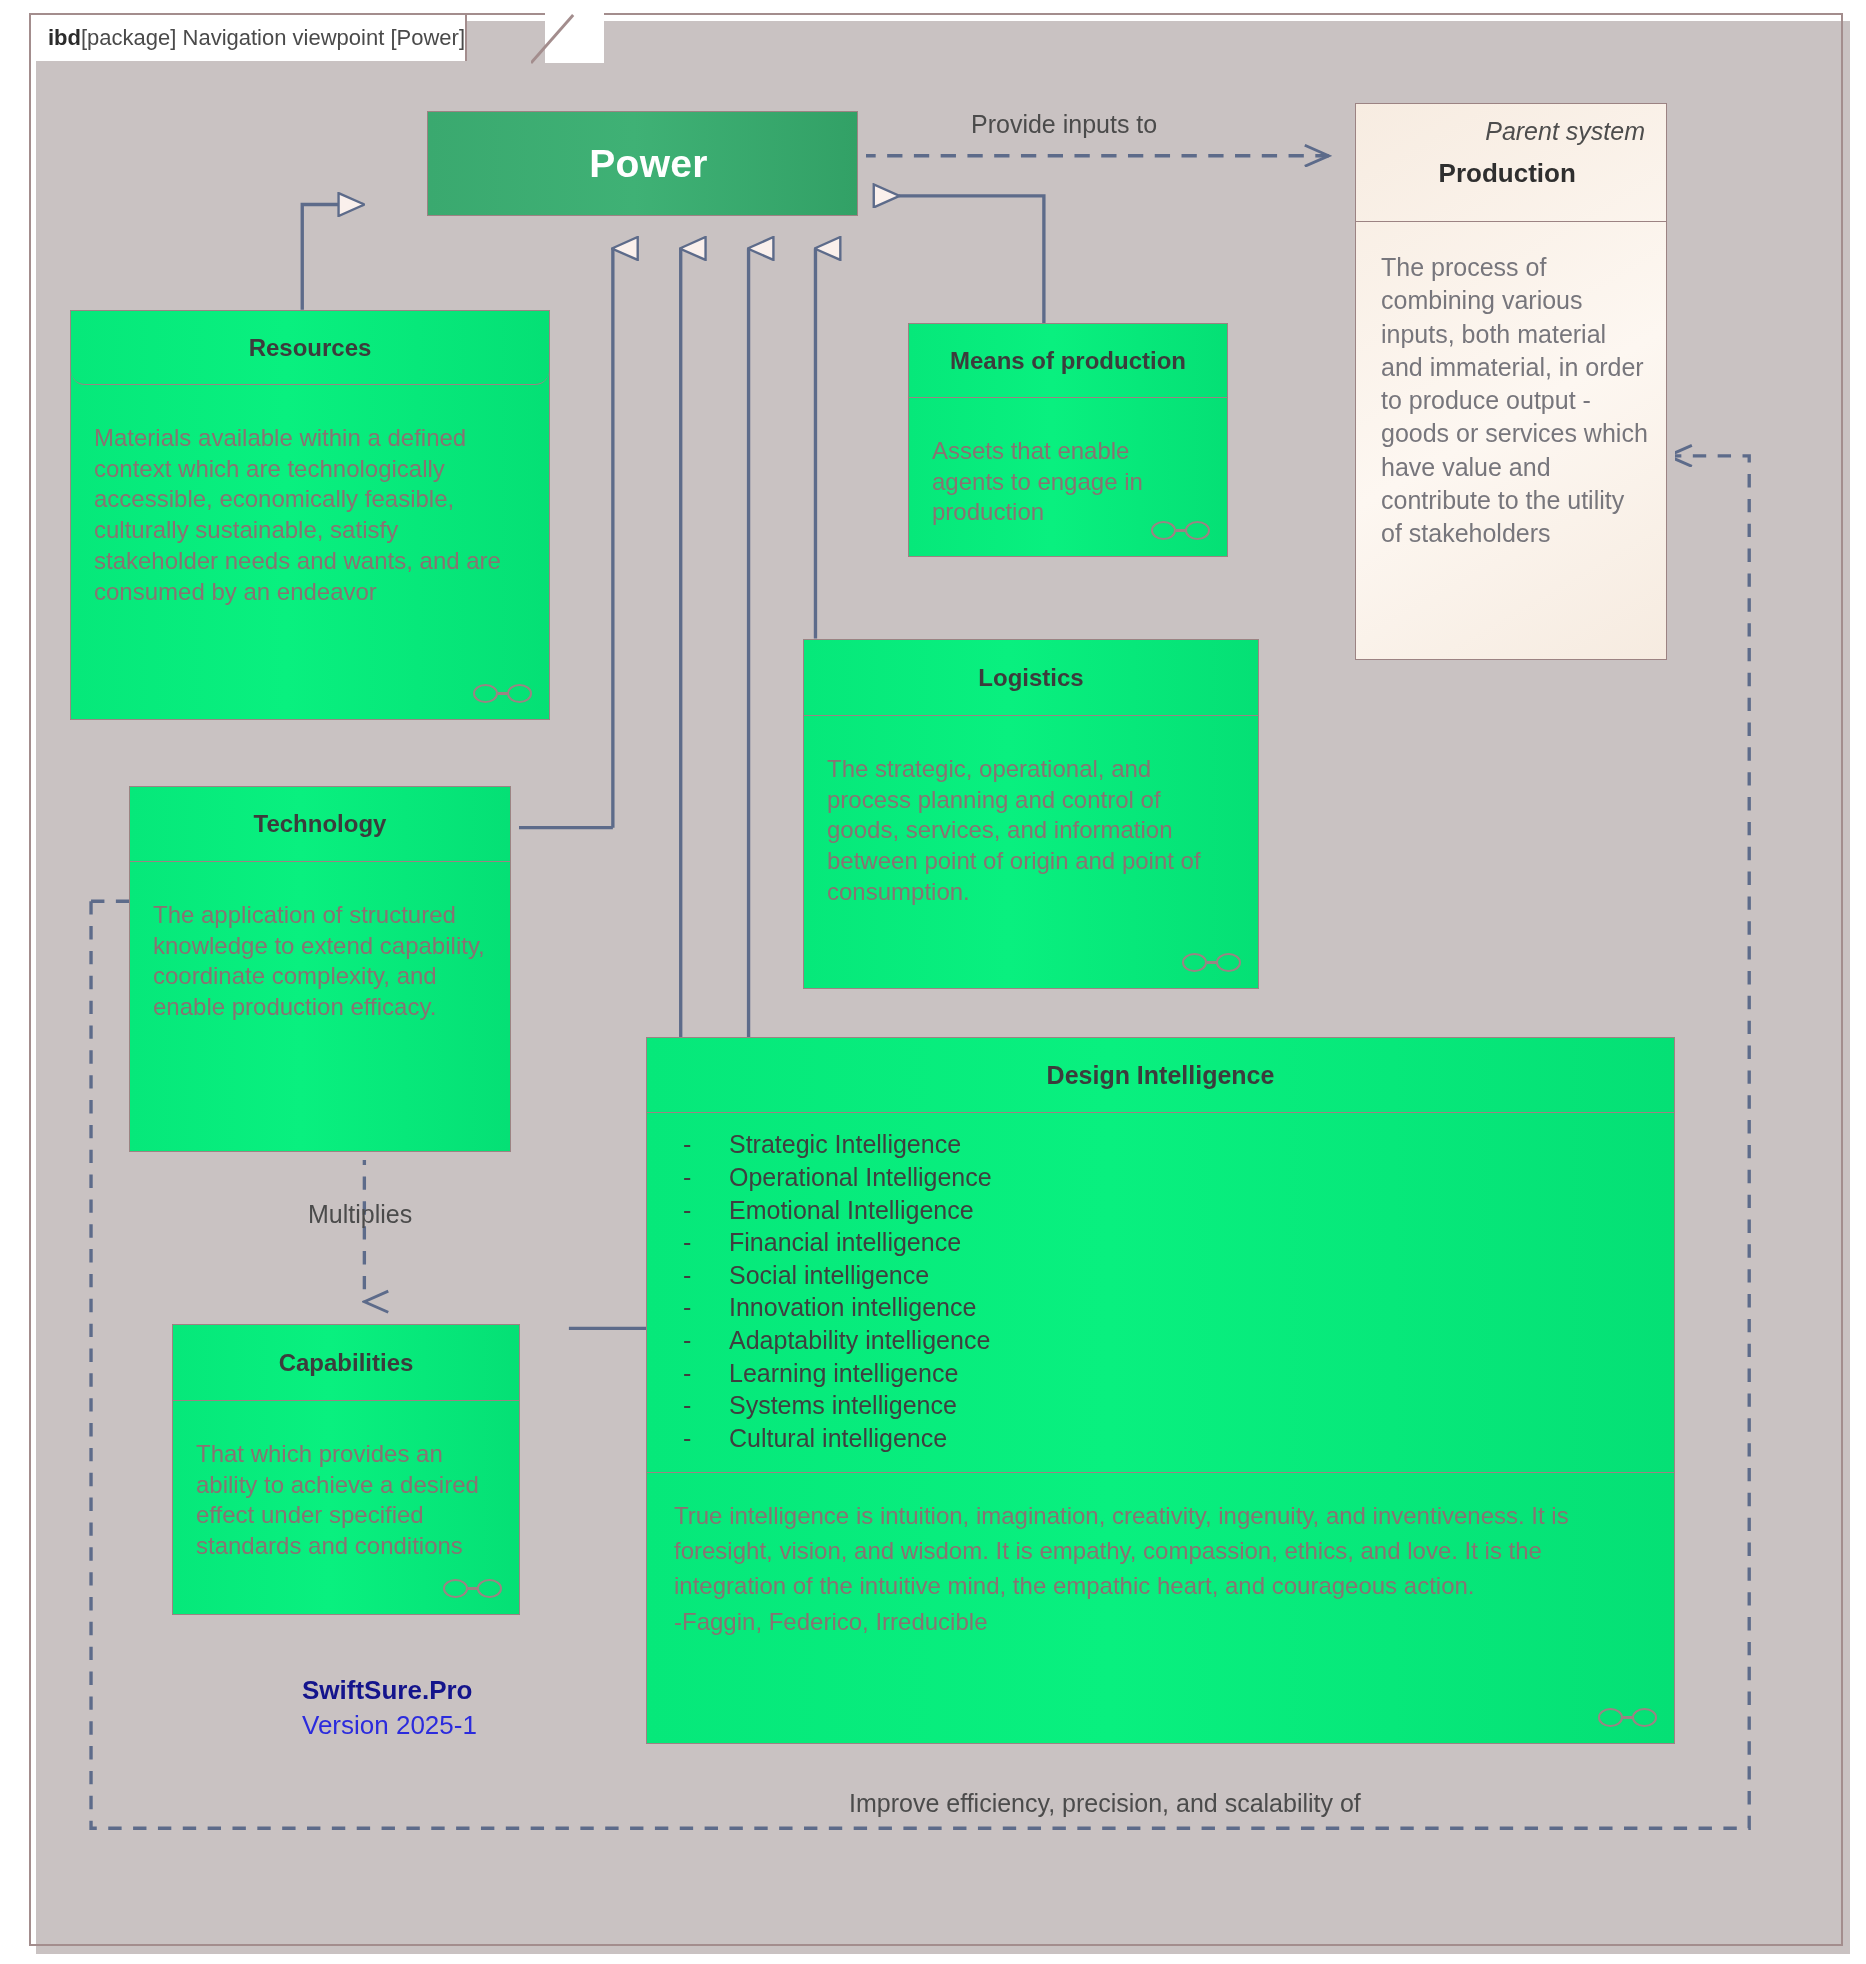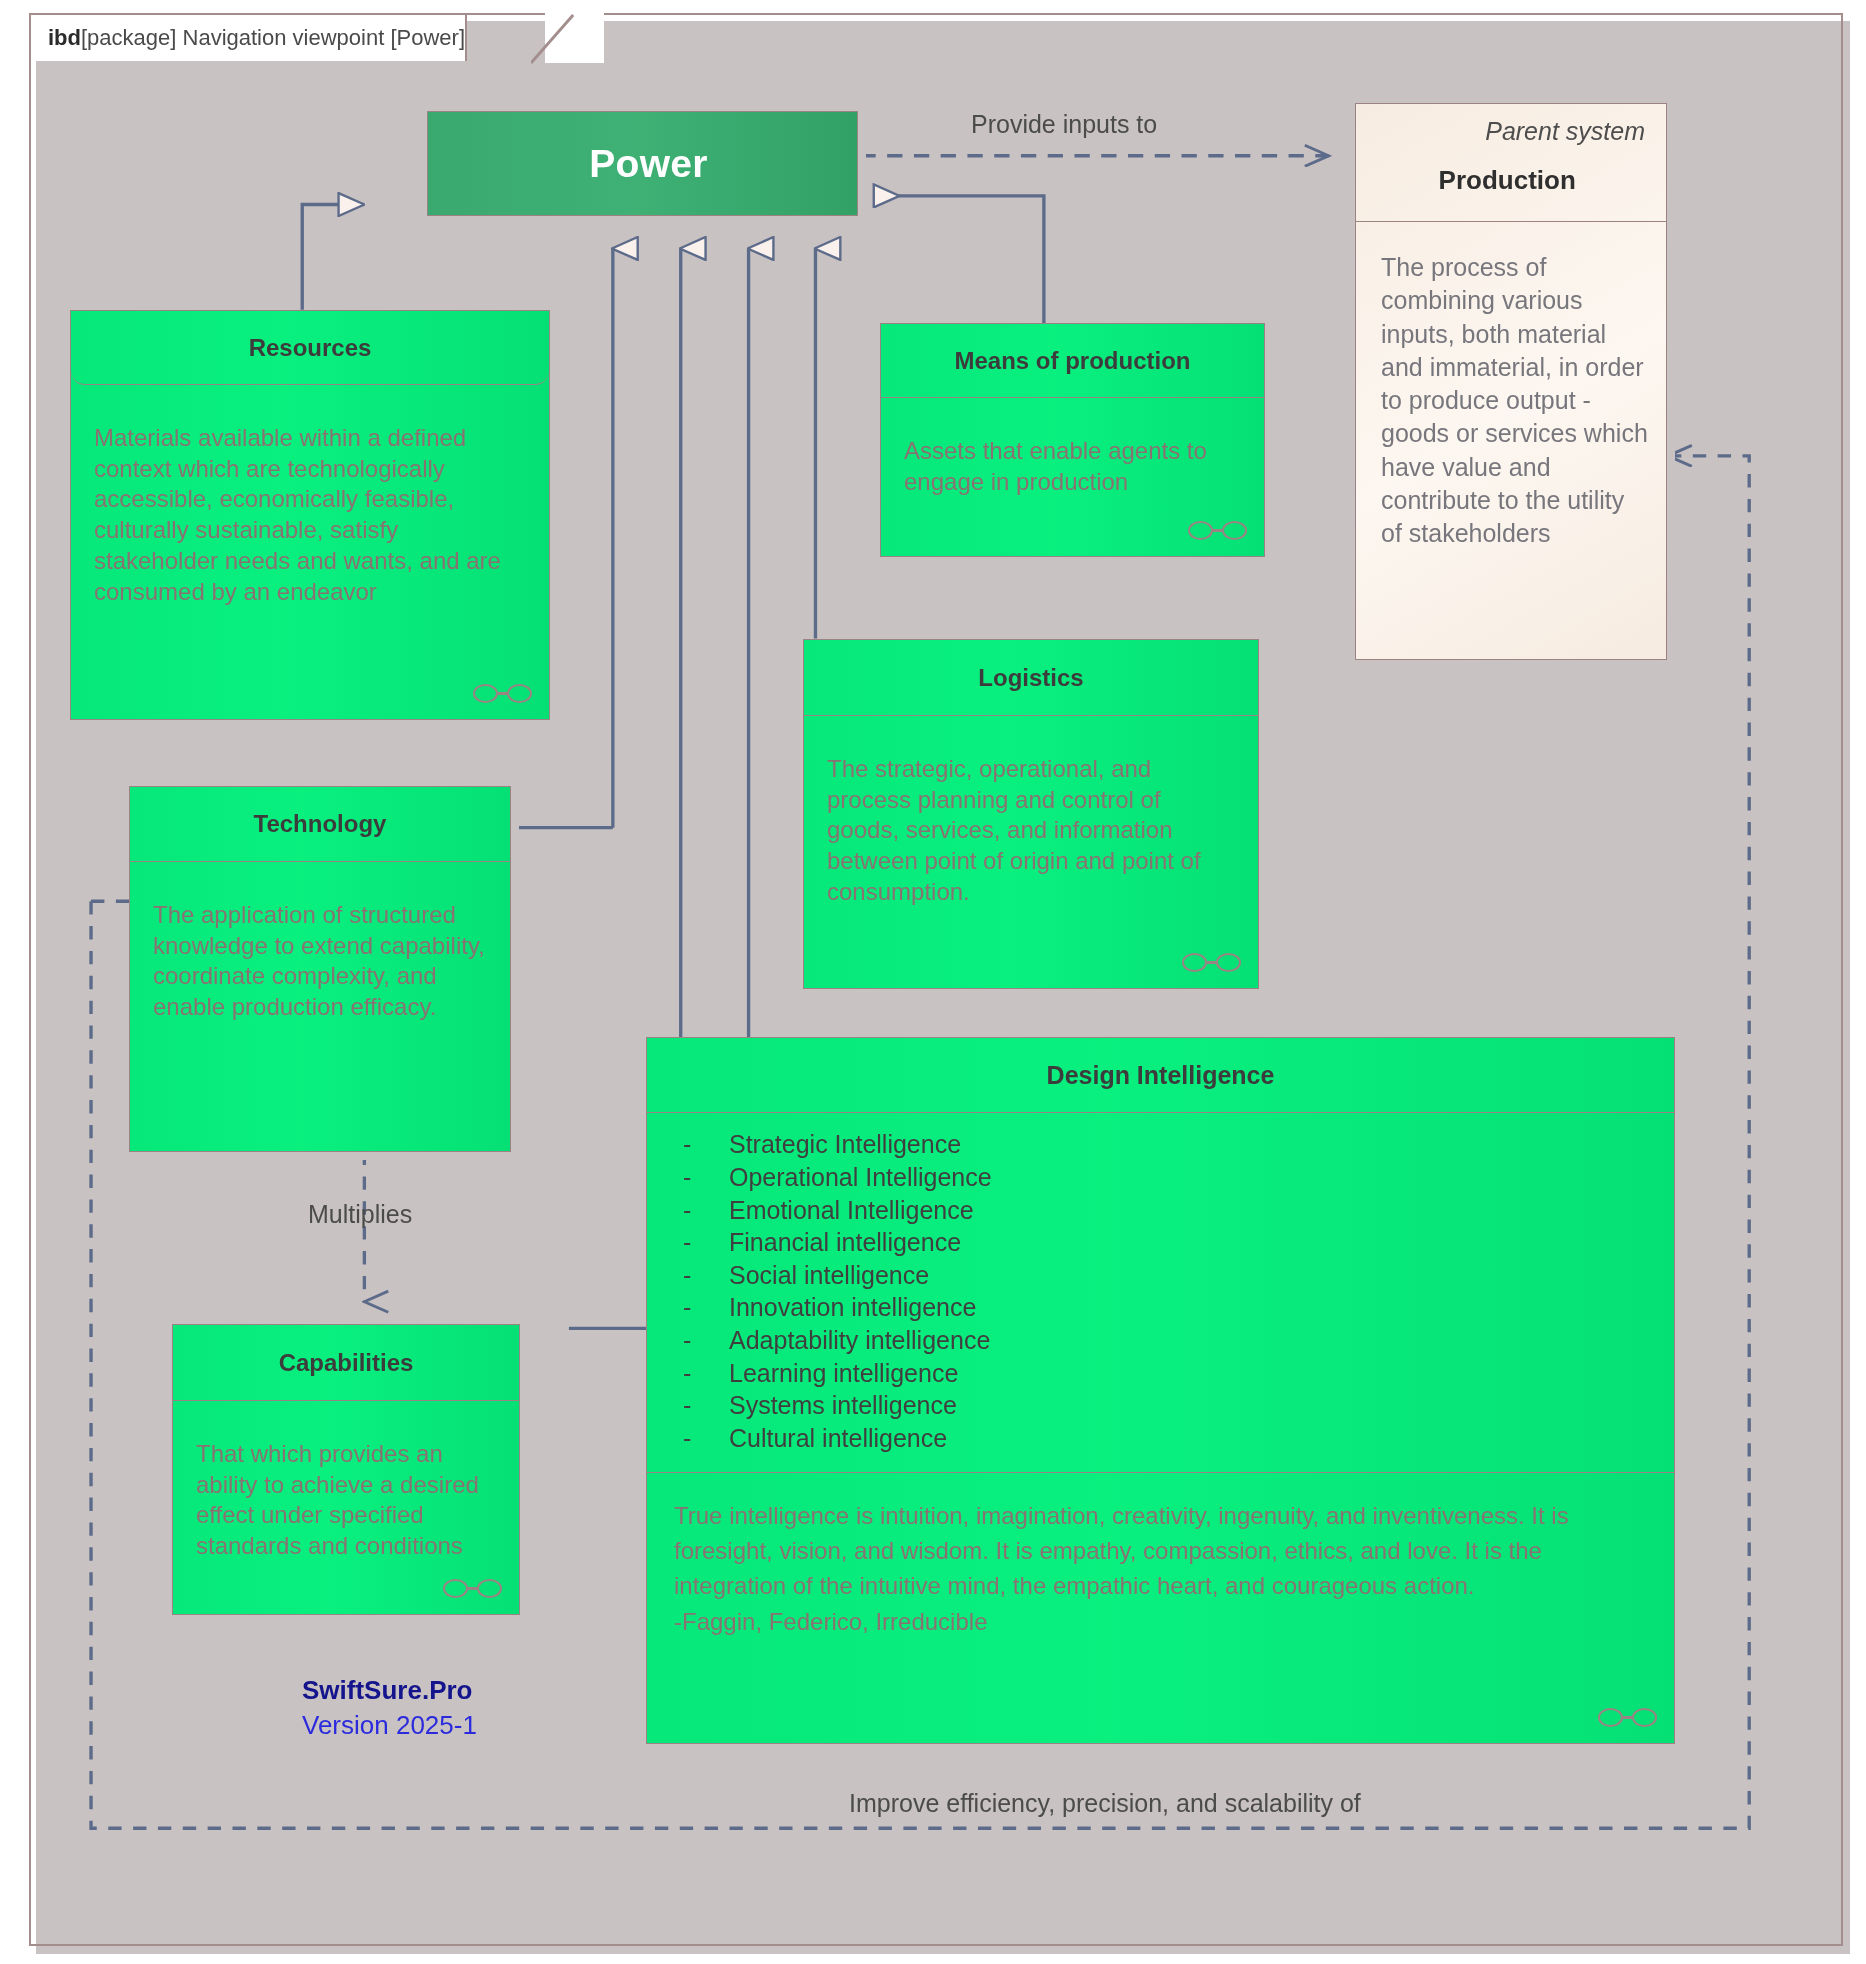--- a/index.html
+++ b/index.html
@@ -135,21 +135,21 @@
   
   #node-production .body {
     background: linear-gradient(150deg, #f7ece1 0%, #fdf7f1 55%, #f6ebe0 100%);
     border: 1.9px solid #9c8383;
   }
   #node-production .hdr {
     flex-direction: column;
     align-items: flex-end;
     justify-content: flex-start;
     padding: 13.4px 21px 11.5px 13.4px;
-    gap: 19px;
+    gap: 12px;
   }
   #node-production .stereo {
     font-style: italic;
     font-weight: normal;
     font-size: 25px;
     color: #4d4d4d;
   }
   #node-production .name {
     align-self: center;
     font-weight: bold;
@@ -316,21 +316,21 @@
         <span>Materials available within a defined context which are technologically accessible, economically feasible, culturally sustainable, satisfy stakeholder needs and wants, and are consumed by an endeavor</span>
         <span class="glasses">
           <span class="lens l"></span>
             <span class="bridge"></span>
             <span class="lens r"></span>
         </span>
       </div>
     </div>
   </div>
 
-  <div class="node" id="node-means" style="left:880px; top:323px; width:385px; height:234px;">
+  <div class="node" id="node-means" style="left:908px; top:323px; width:320px; height:234px;">
     <div class="shadow"></div>
     <div class="body">
       <div class="hdr" style="height:74px;">Means of production</div>
       <div class="cmp tight">
         <span>Assets that enable agents to engage in production</span>
         <span class="glasses">
           <span class="lens l"></span>
             <span class="bridge"></span>
             <span class="lens r"></span>
         </span>

